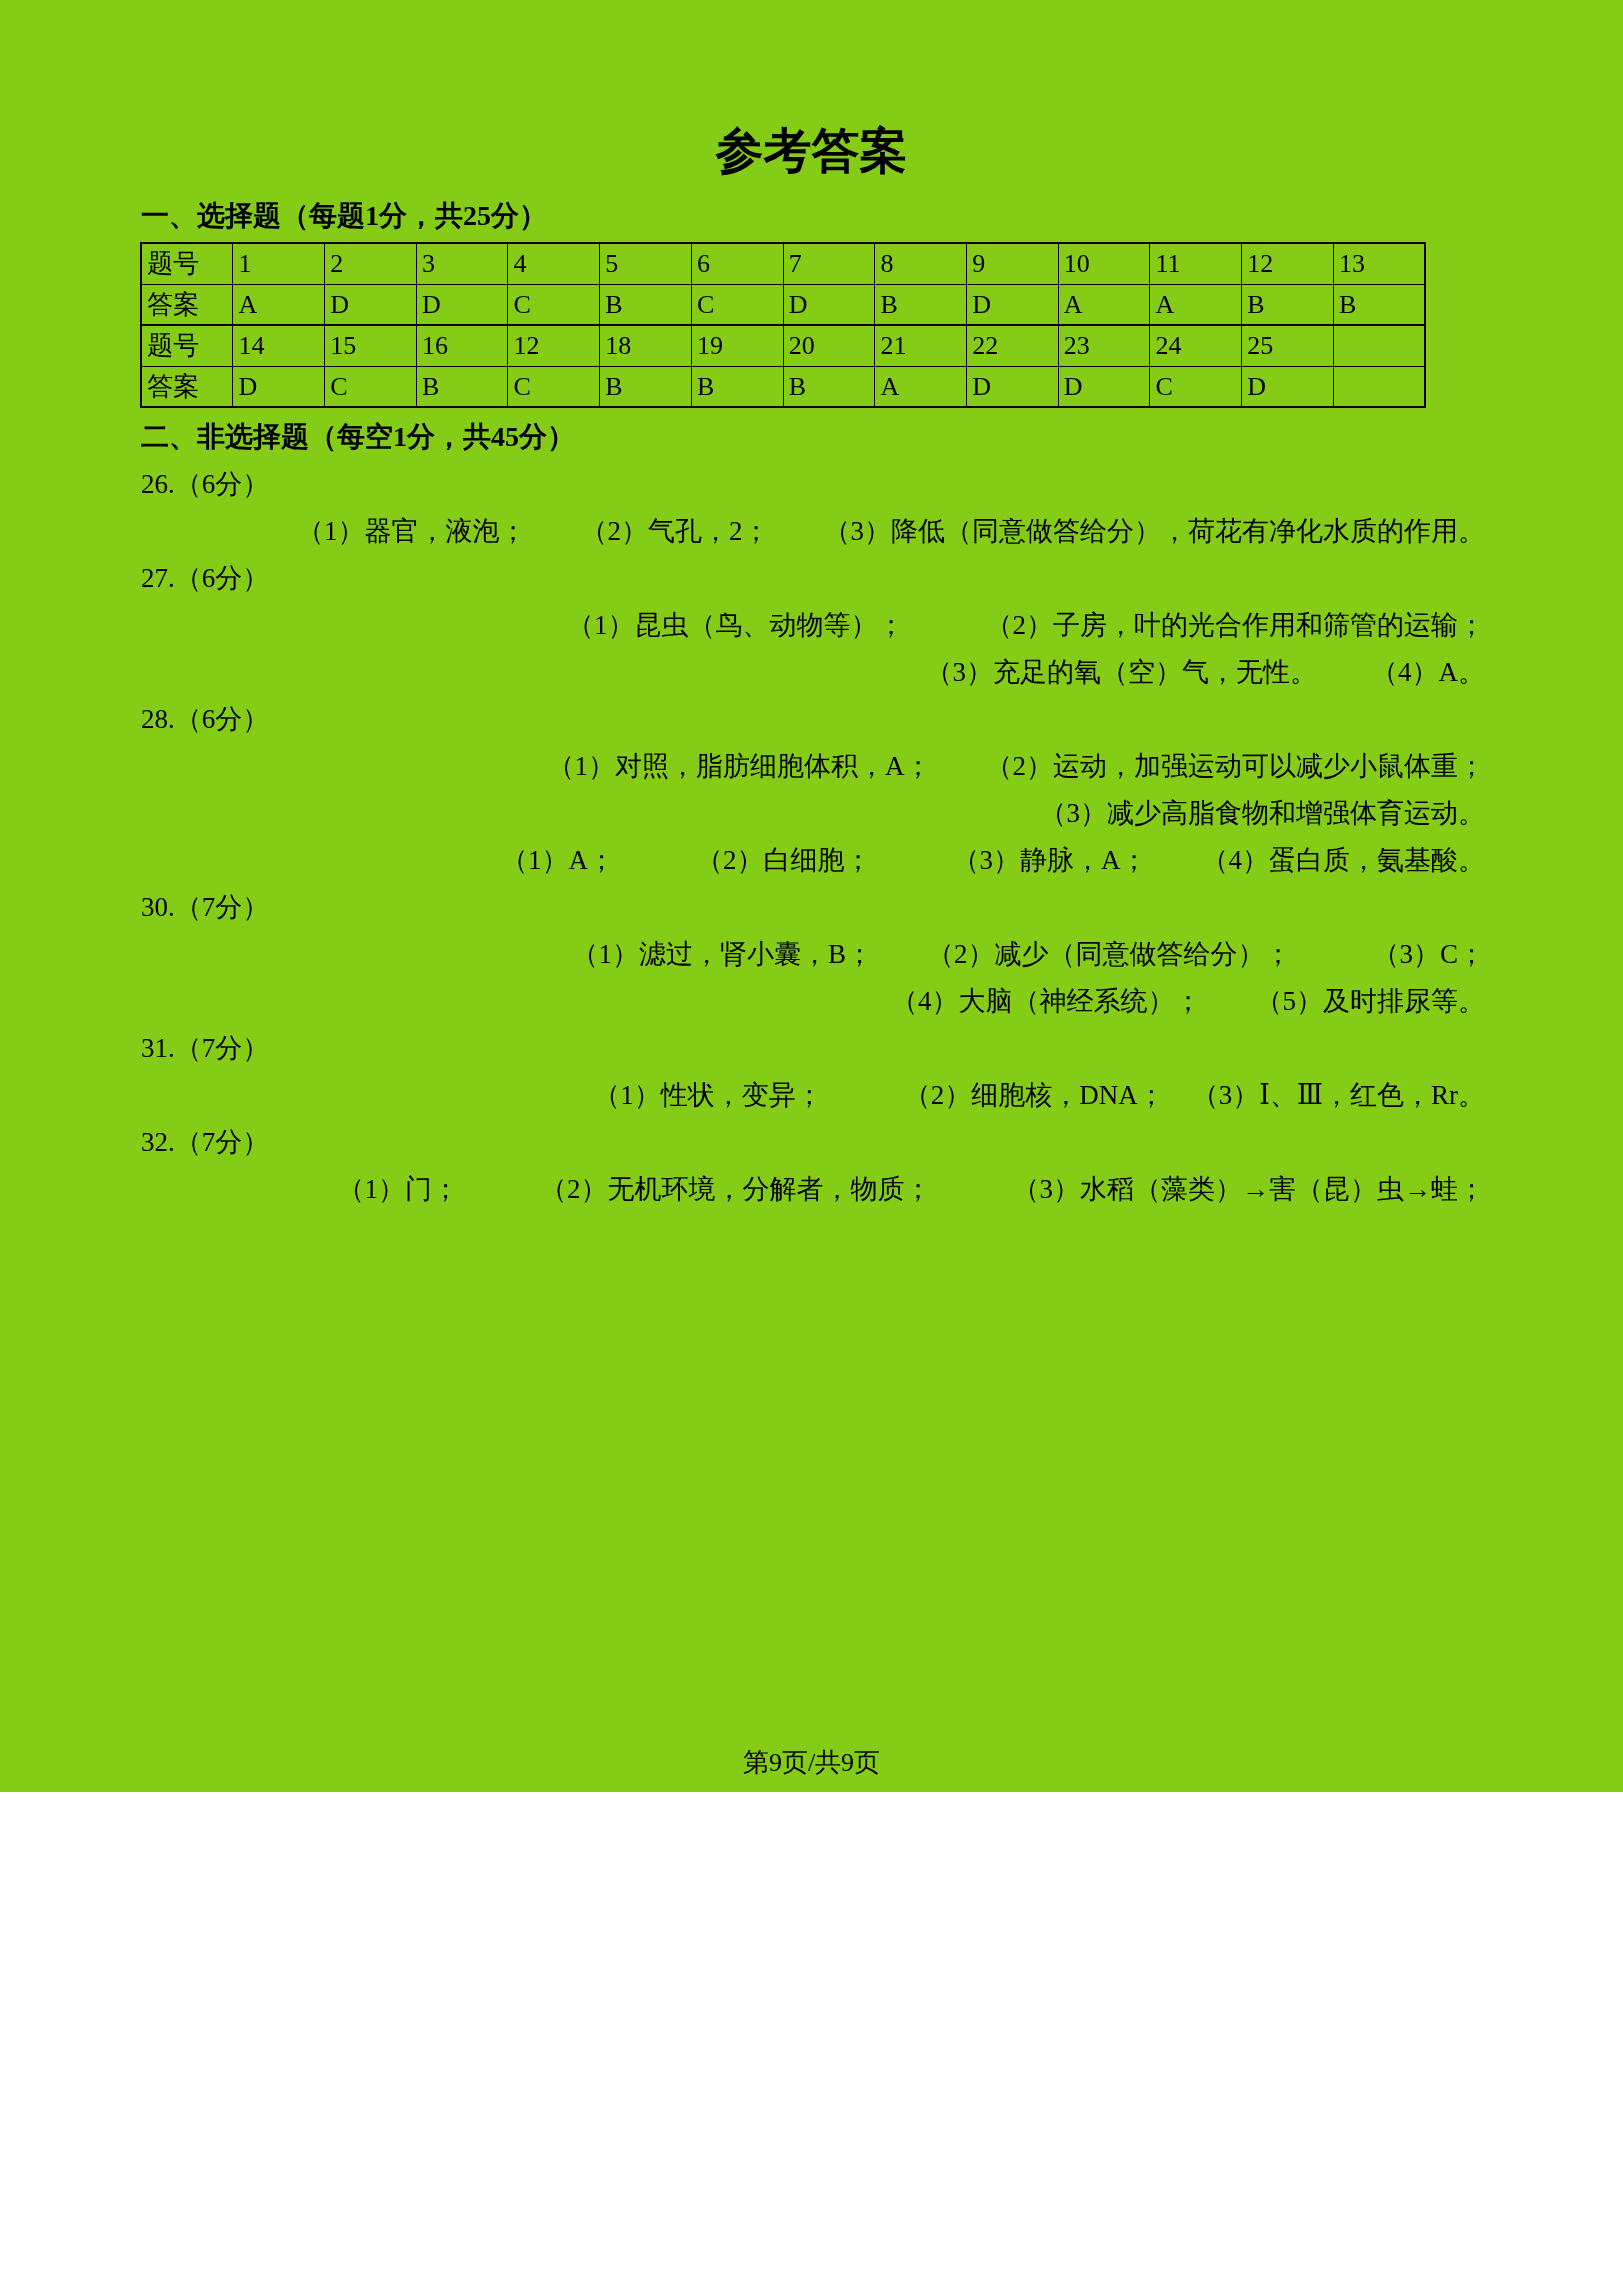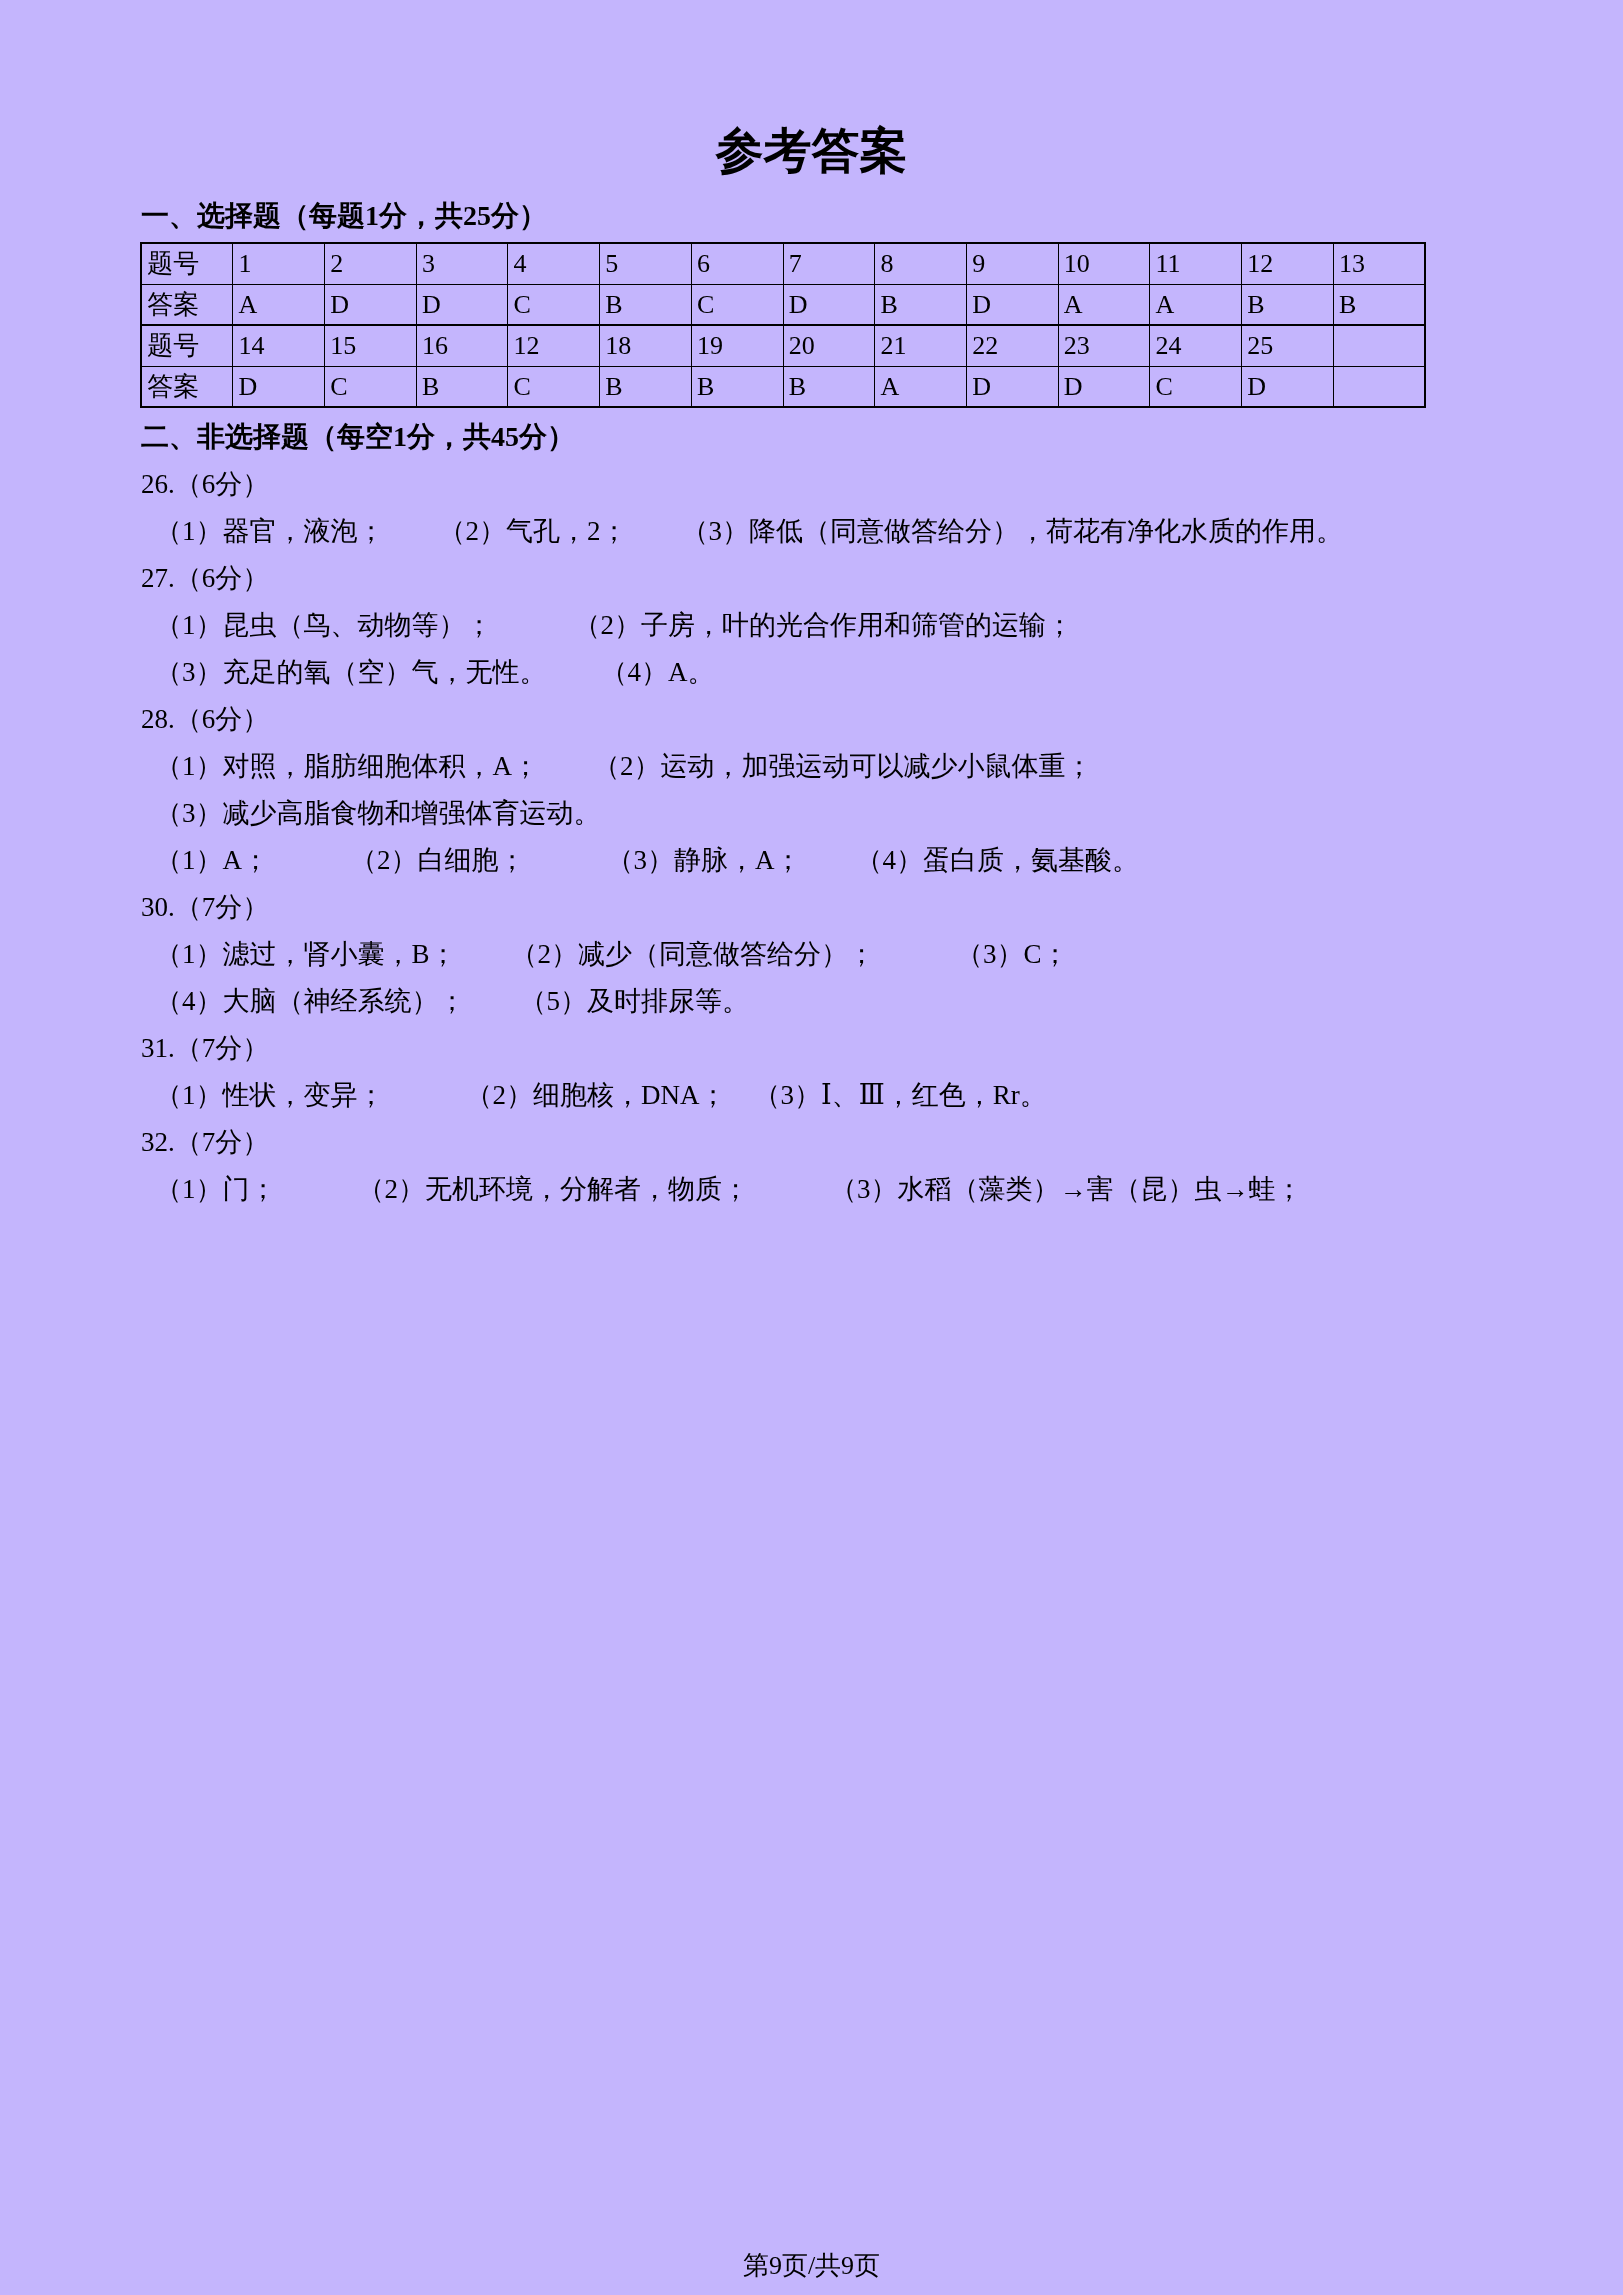--- a/index.html
+++ b/index.html
@@ -7,23 +7,23 @@
   body {
     width: 1623px;
     height: 2295px;
     background: #ffffff;
     color: #000000;
     font-family: "Liberation Serif", "DejaVu Serif", serif;
   }
   .page {
     position: relative;
     width: 1623px;
-    height: 2295px;
+    height: 1792px;
     overflow: hidden;
-    background: #c4b5fd;
+    background: #84cc16;
   }
   .title {
     margin: 0;
     padding-top: 127px;
     text-align: center;
     font-family: "Liberation Sans", "DejaVu Sans", sans-serif;
     font-size: 48px;
     line-height: 1;
     font-weight: 700;
   }
@@ -55,21 +55,21 @@
     overflow: hidden;
     white-space: nowrap;
   }
   .mc-table tr.heavy-bottom td { border-bottom-width: 2.6px; }
   .answers p {
     margin: 0;
     font-size: 27px;
     line-height: 47px;
     white-space: pre-wrap;
   }
-  .answers .ans { padding-left: 14px; }
+  .answers .ans { padding-left: 14px; text-align: right; }
   .footer {
     position: absolute;
     left: 0;
     right: 0;
     bottom: 14px;
     text-align: center;
     font-size: 26px;
     line-height: 1.2;
   }
 </style>

